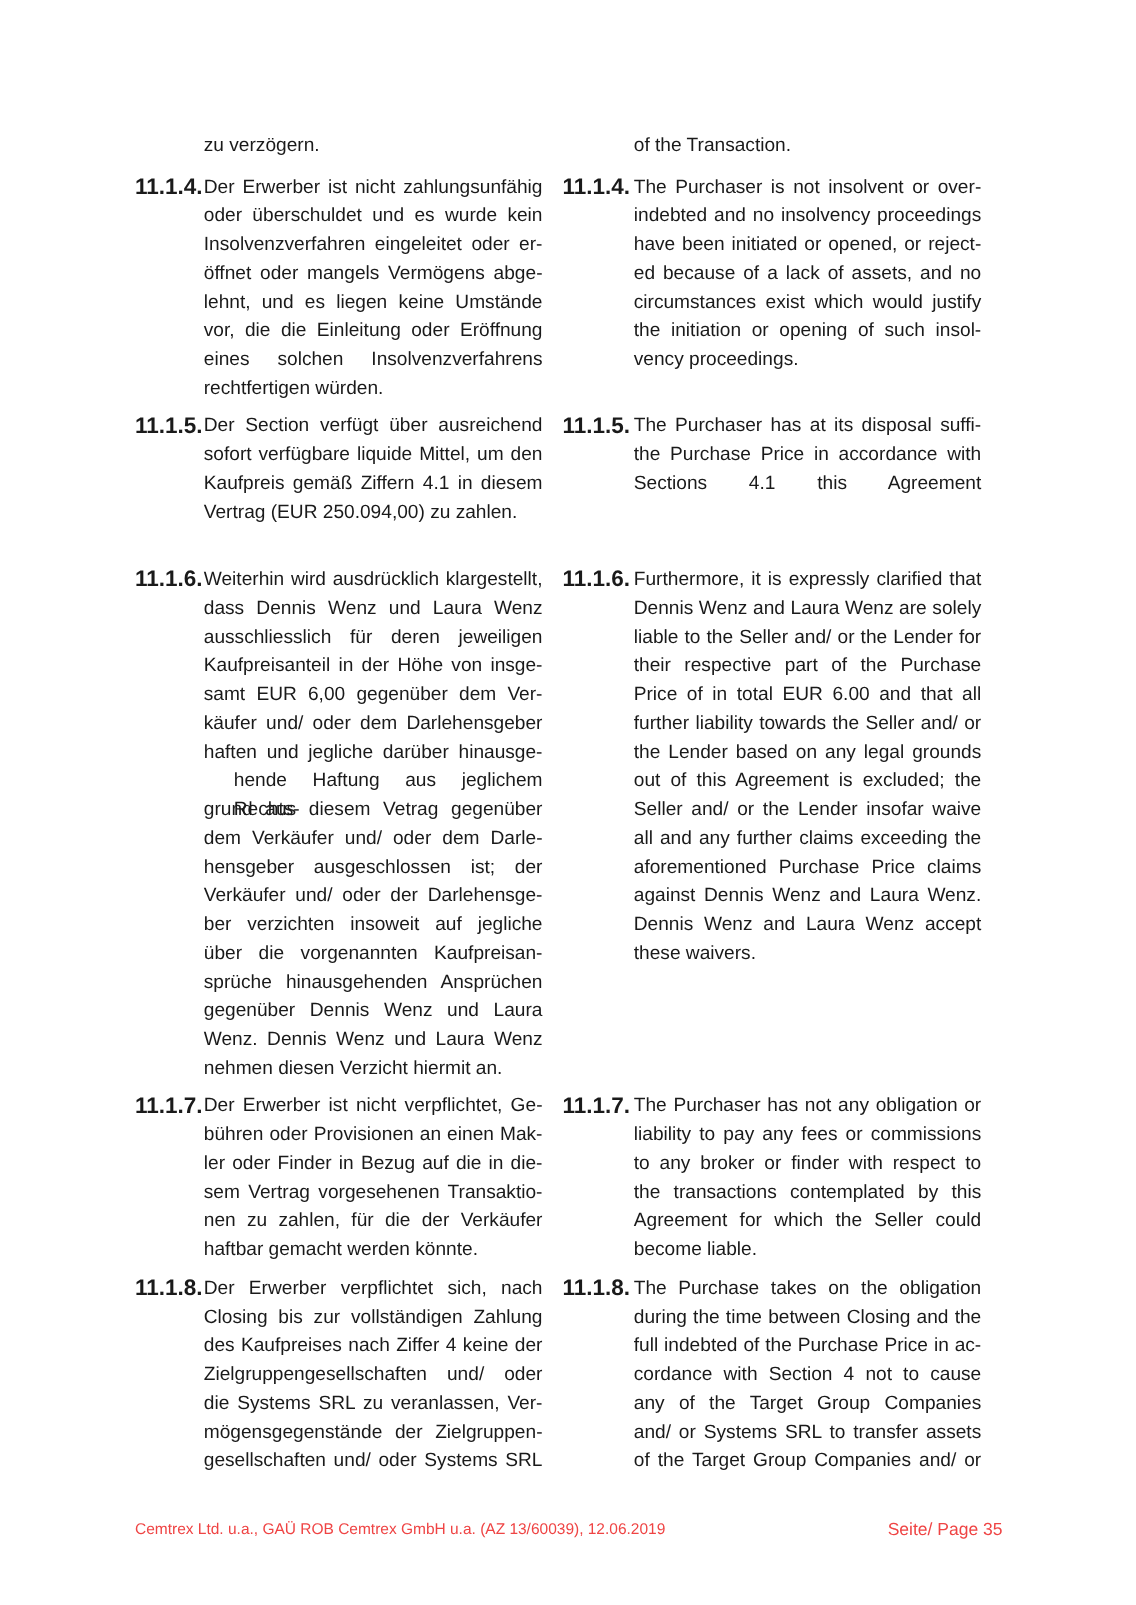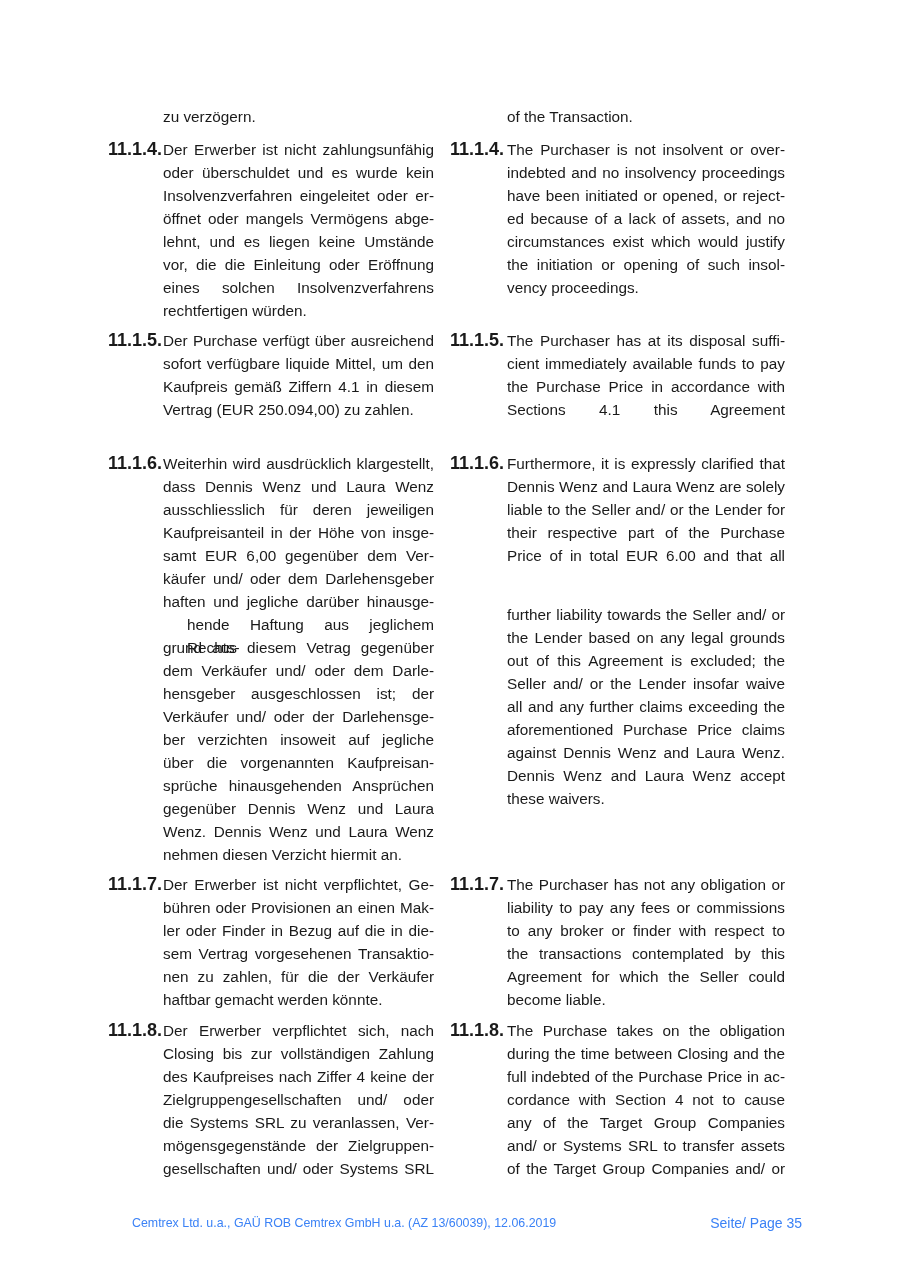--- a/index.html
+++ b/index.html
@@ -11,21 +11,21 @@
   .line { display: block; font-size: 15.3px; line-height: 23px; height: 23px;
           text-align: justify; text-align-last: justify; white-space: nowrap; }
   .line.last { text-align-last: left; }
   .line.jx { white-space: normal; }
   .left .num { left: 0; }
   .left .lines { left: 55px; width: 271px; }
   .right .num { left: 0; }
   .right .lines { left: 57px; width: 278px; }
   .left { left: 108px; }
   .right { left: 450px; }
-  .footer { position: absolute; top: 1216px; font-size: 12.4px; color: #3b82f6; margin-left: 24px; }
+  .footer { position: absolute; top: 1216px; font-size: 12.4px; color: #ef4444; }
   .footer-left { left: 108px; }
   .footer-right { right: 107px; font-size: 14px; top: 1215px; }
 </style>
 </head>
 <body>
 
 <div class="block left" style="top:105px;">
   <div class="lines">
     <span class="line last">zu verzögern.</span>
   </div>
@@ -58,31 +58,30 @@
     <span class="line" style="white-space: normal;">ed because of a lack of assets, and no</span>
     <span class="line" style="white-space: normal;">circumstances exist which would justify</span>
     <span class="line" style="white-space: normal;">the initiation or opening of such insol-</span>
     <span class="line last">vency proceedings.</span>
   </div>
 </div>
 
 <div class="block left" style="top:329px;">
   <span class="num">11.1.5.</span>
   <div class="lines">
-    <span class="line" style="white-space: normal;">Der Purchase verfügt über ausreichend</span>
+    <span class="line" style="white-space: normal;">Der Section verfügt über ausreichend</span>
     <span class="line" style="white-space: normal;">sofort verfügbare liquide Mittel, um den</span>
     <span class="line" style="white-space: normal;">Kaufpreis gemäß Ziffern 4.1 in diesem</span>
     <span class="line last">Vertrag (EUR 250.094,00) zu zahlen.</span>
   </div>
 </div>
 <div class="block right" style="top:329px;">
   <span class="num">11.1.5.</span>
   <div class="lines">
     <span class="line" style="white-space: normal;">The Purchaser has at its disposal suffi-</span>
-    <span class="line" style="white-space: normal;">cient immediately available funds to pay</span>
     <span class="line" style="white-space: normal;">the Purchase Price in accordance with</span>
     <span class="line jx" style="white-space: normal;">Sections 4.1 this Agreement</span>
   </div>
 </div>
 
 <div class="block left" style="top:452px;">
   <span class="num">11.1.6.</span>
   <div class="lines">
     <span class="line" style="white-space: normal;">Weiterhin wird ausdrücklich klargestellt,</span>
     <span class="line" style="white-space: normal;">dass Dennis Wenz und Laura Wenz</span>
@@ -105,21 +104,21 @@
   </div>
 </div>
 <div class="block right" style="top:452px;">
   <span class="num">11.1.6.</span>
   <div class="lines">
     <span class="line" style="white-space: normal;">Furthermore, it is expressly clarified that</span>
     <span class="line" style="white-space: normal;">Dennis Wenz and Laura Wenz are solely</span>
     <span class="line" style="white-space: normal;">liable to the Seller and/ or the Lender for</span>
     <span class="line" style="white-space: normal;">their respective part of the Purchase</span>
     <span class="line" style="white-space: normal;">Price of in total EUR 6.00 and that all</span>
-    <span class="line" style="white-space: normal; margin-top: 36px;">further liability towards the Seller and/ or</span>
+    <span class="line" style="white-space: normal;">further liability towards the Seller and/ or</span>
     <span class="line" style="white-space: normal;">the Lender based on any legal grounds</span>
     <span class="line" style="white-space: normal;">out of this Agreement is excluded; the</span>
     <span class="line" style="white-space: normal;">Seller and/ or the Lender insofar waive</span>
     <span class="line" style="white-space: normal;">all and any further claims exceeding the</span>
     <span class="line" style="white-space: normal;">aforementioned Purchase Price claims</span>
     <span class="line" style="white-space: normal;">against Dennis Wenz and Laura Wenz.</span>
     <span class="line" style="white-space: normal;">Dennis Wenz and Laura Wenz accept</span>
     <span class="line last">these waivers.</span>
   </div>
 </div>

